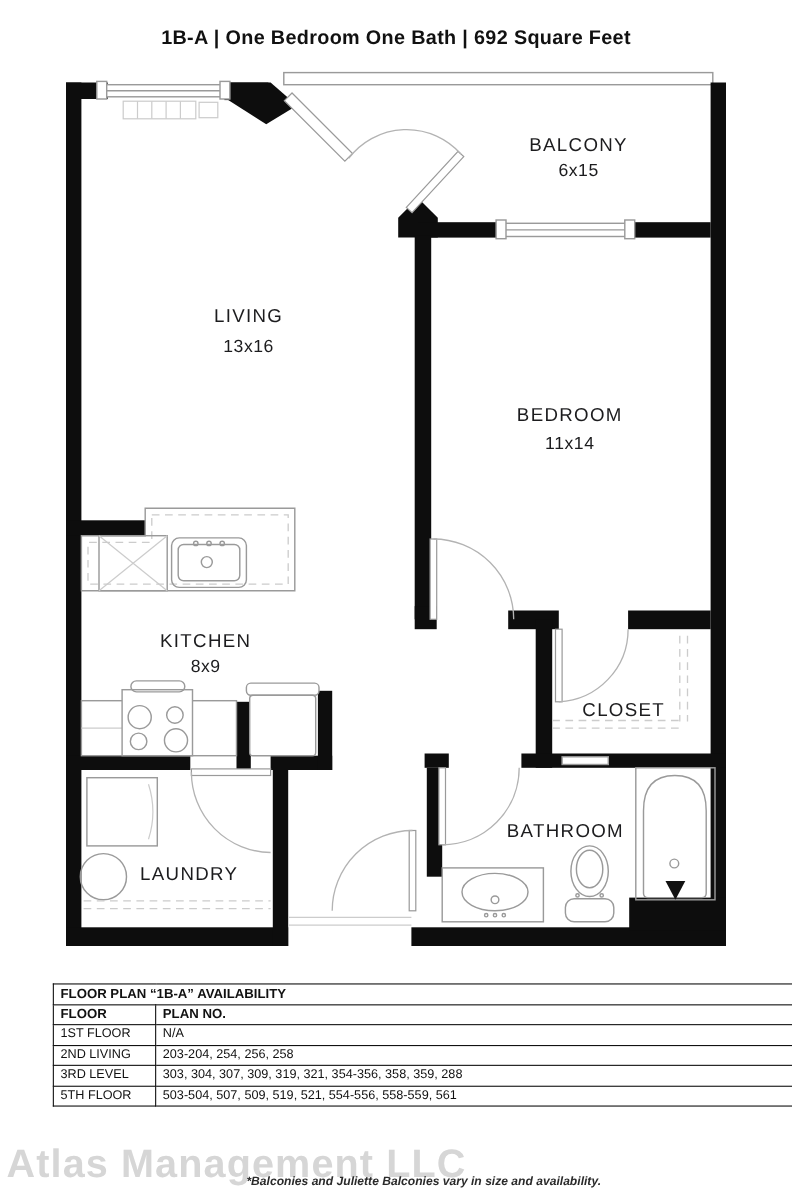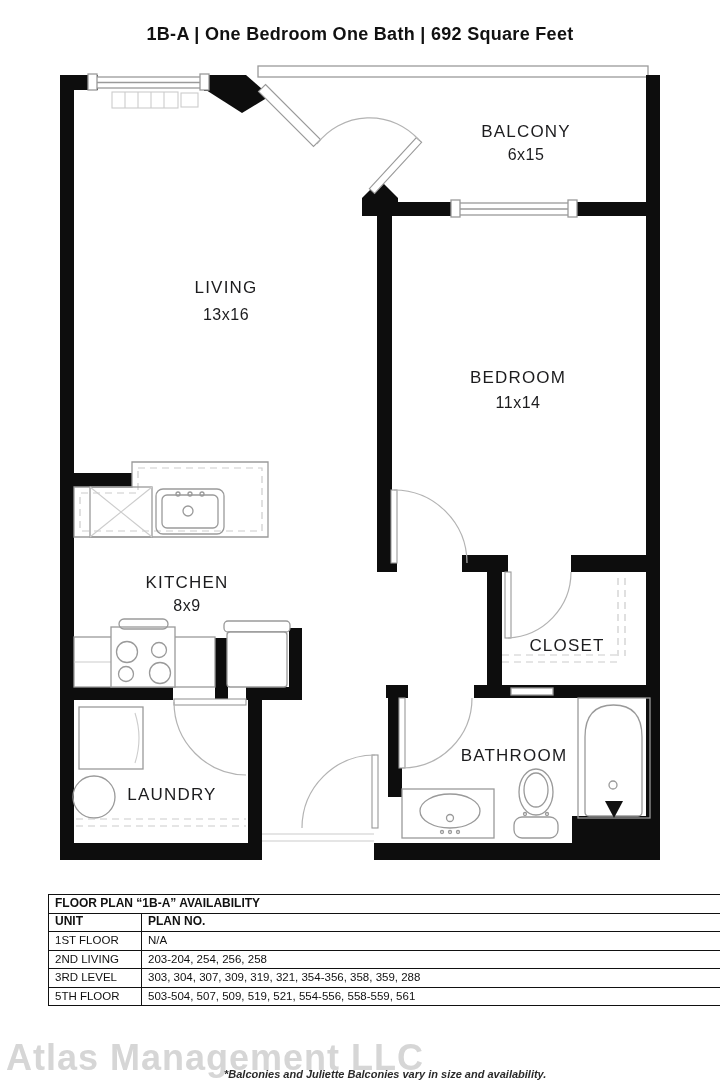--- a/index.html
+++ b/index.html
@@ -220,21 +220,21 @@
       <text class="roomlabel" x="514" y="761">BATHROOM</text>
     </g>
   </svg>
 
   <table class="avail">
     <tbody>
         <tr class="t">
       <td colspan="2">FLOOR PLAN “1B-A” AVAILABILITY</td>
     </tr>
     <tr class="h">
-      <td class="c-level">UNIT</td>
+      <td class="c-level">FLOOR</td>
       <td>PLAN NO.</td>
     </tr>
     <tr>
       <td class="c-level">1ST FLOOR</td>
       <td>N/A</td>
     </tr>
     <tr>
       <td class="c-level">2ND LIVING</td>
       <td>203-204, 254, 256, 258</td>
     </tr>

